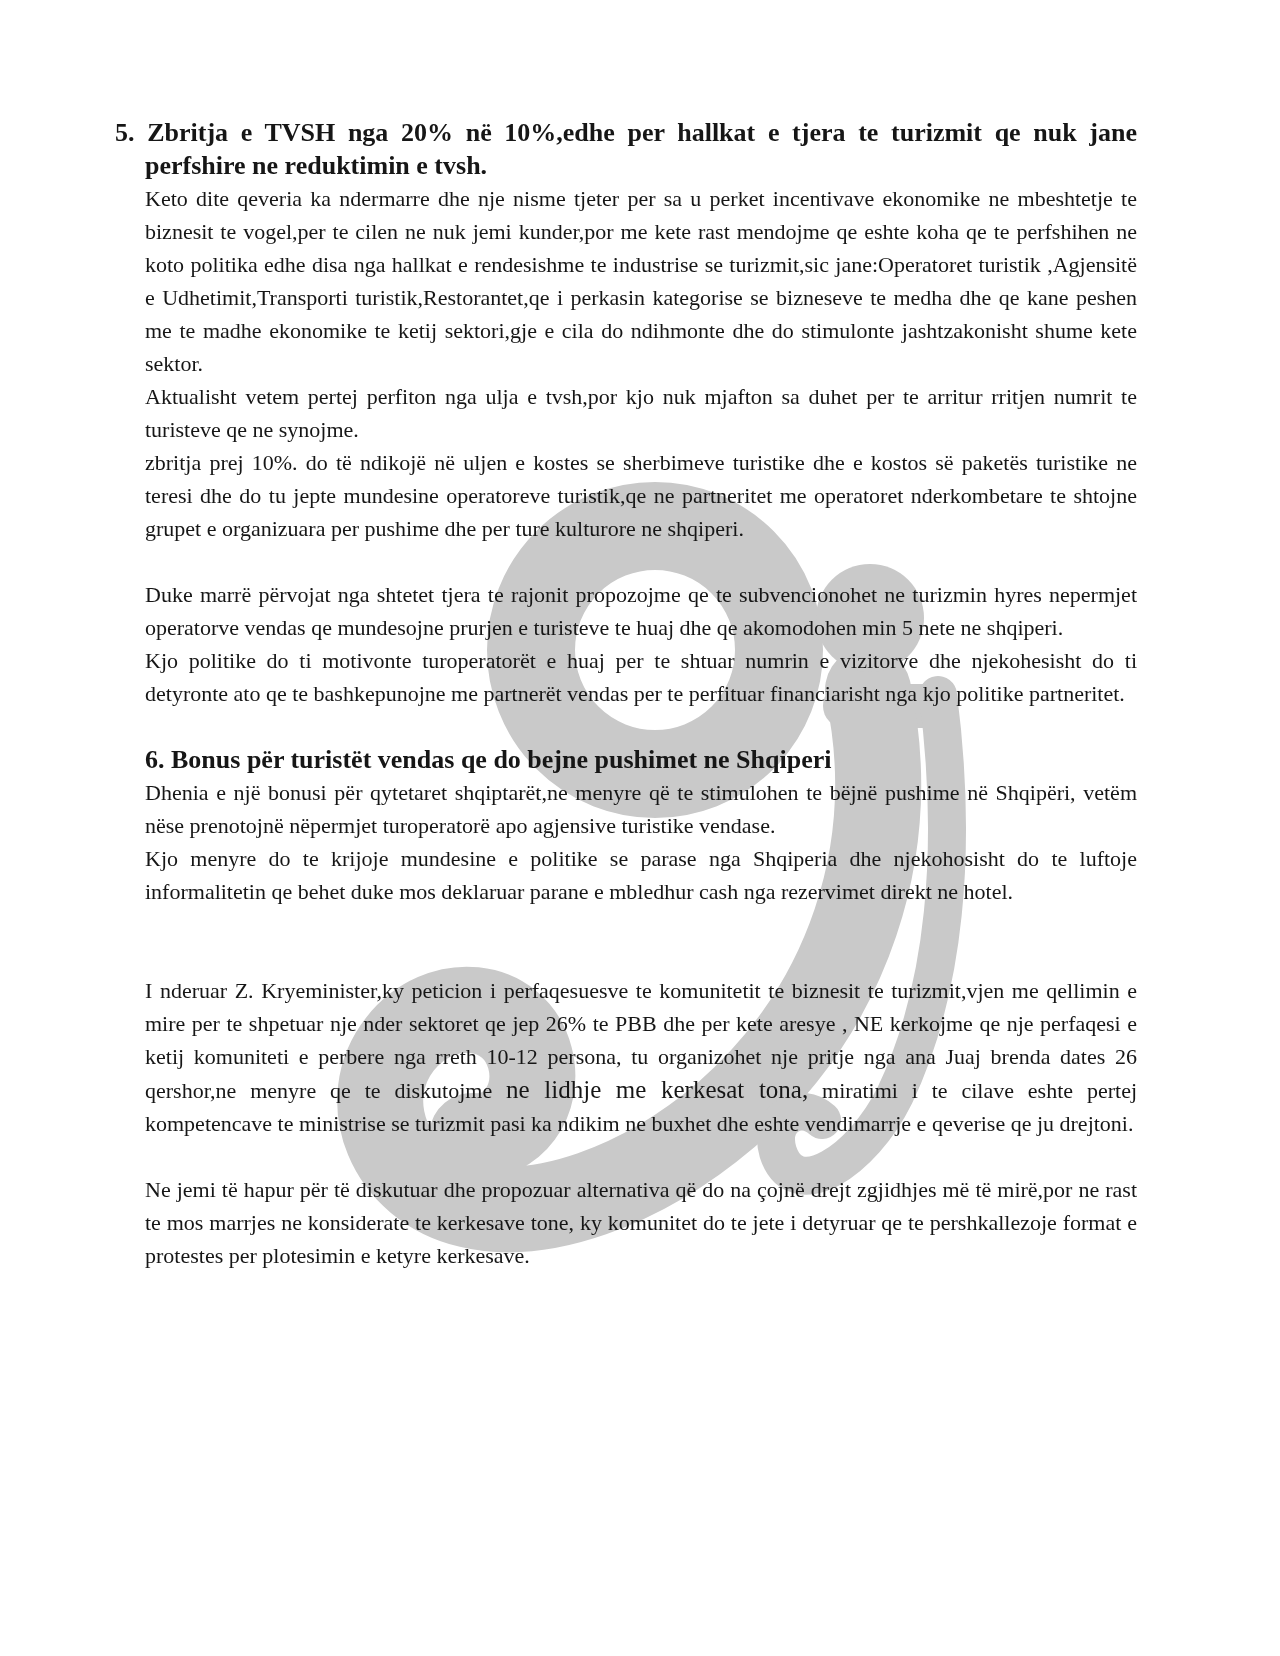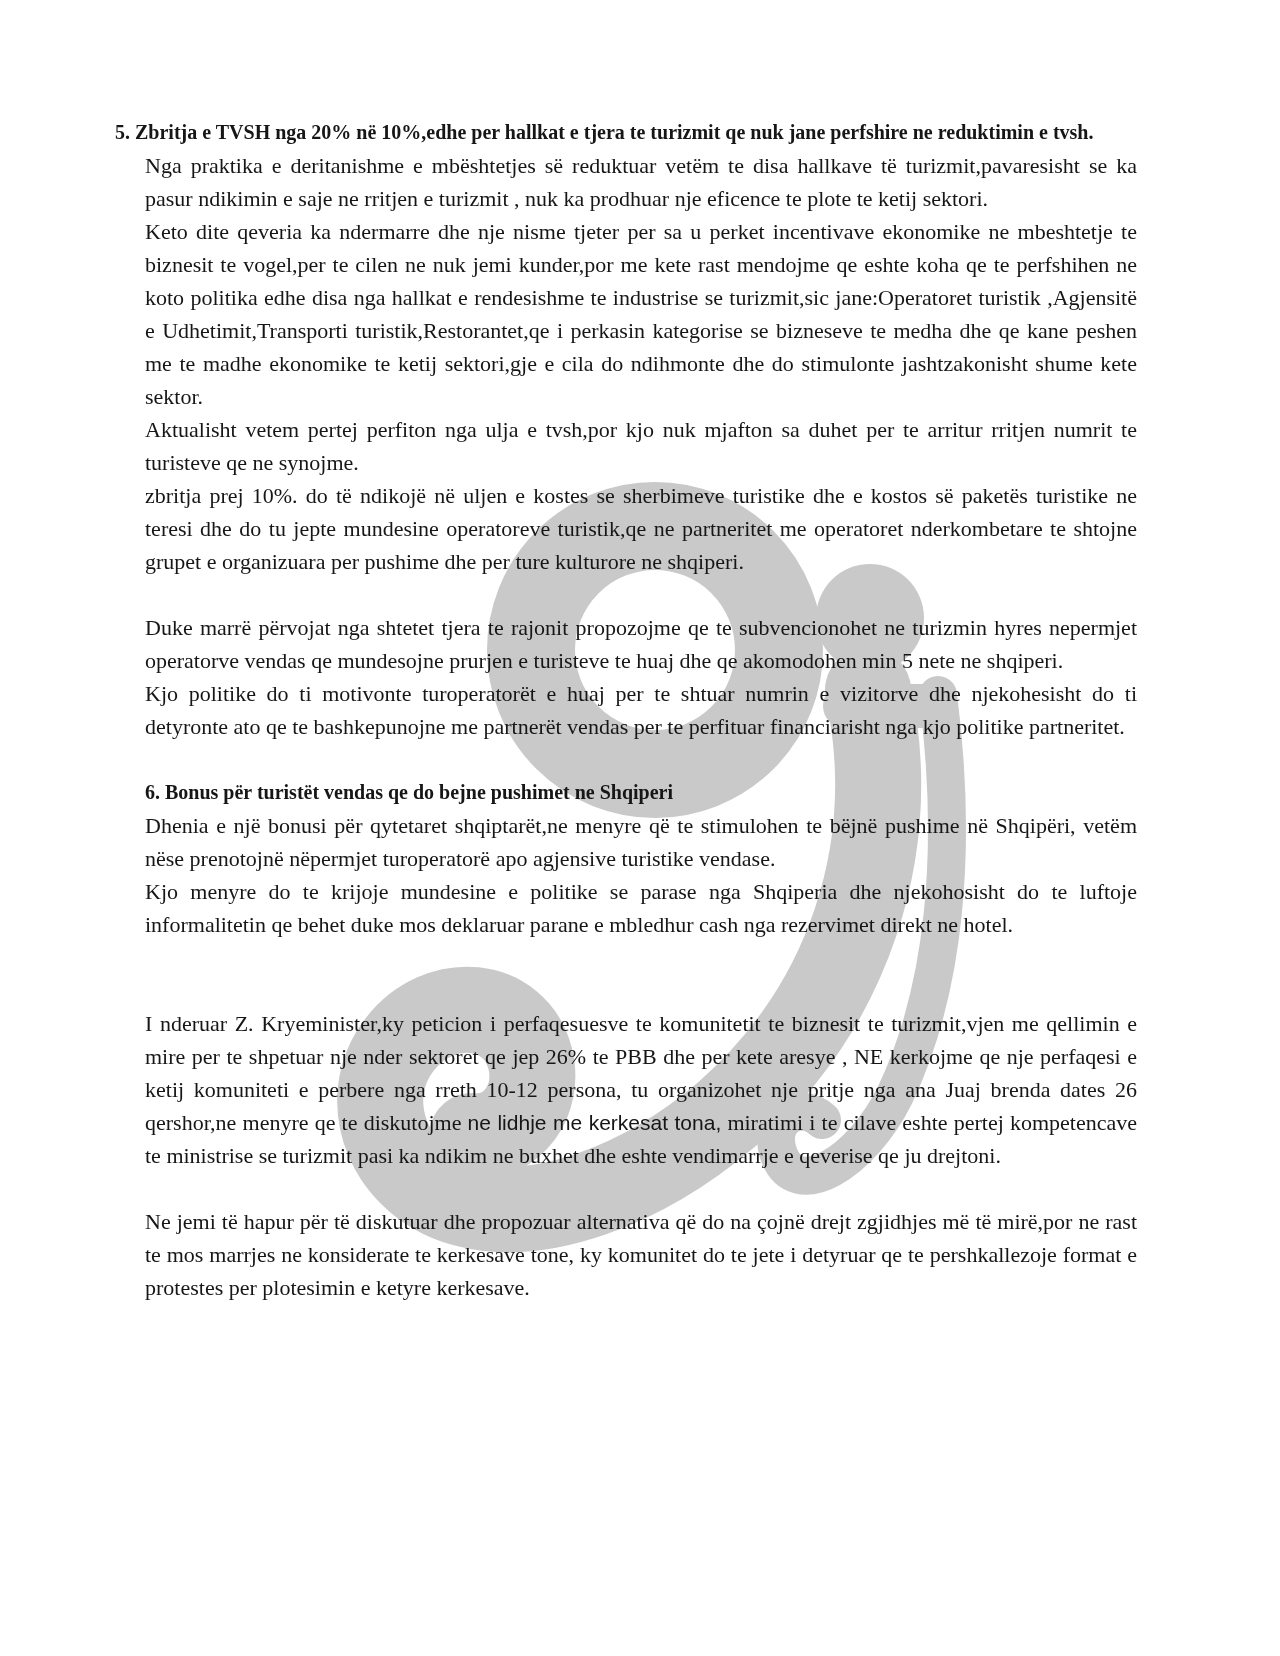--- a/index.html
+++ b/index.html
@@ -23,33 +23,33 @@
     left: 145px;
     top: 116px;
     width: 992px;
     z-index: 1;
     font-size: 22px;
     line-height: 33px;
     text-align: justify;
   }
   .content p, .content h2, .content h3 { margin: 0; padding: 0; }
   .heading {
-    font-size: 20px;
+    font-size: 26px;
     font-weight: bold;
     line-height: 33px;
   }
   .hanging {
     padding-left: 30px;
     text-indent: -30px;
   }
   .blank { height: 33px; }
   .blank2 { height: 66px; }
   .alt-font {
-    font-family: Liberation Sans, sans-serif;
-    font-size: 21px;
+    font-family: Liberation Serif, serif;
+    font-size: 25px;
   }
 </style>
 </head>
 <body>
 
 <div class="page">
 
   <svg class="watermark" width="1280" height="1656" viewBox="0 0 1280 1656" aria-hidden="true">
     <g fill="none" stroke-linecap="round" stroke="#c9c9c9">
       <circle cx="655" cy="650" r="124" stroke-width="88"></circle>
@@ -57,21 +57,20 @@
       <path d="M 868 690 C 902 850 848 1008 726 1115 C 640 1188 540 1222 470 1205 C 388 1186 356 1100 400 1044 C 440 993 515 1000 530 1058 C 541 1100 512 1140 472 1136" stroke-width="86"></path>
       <path d="M 938 695 C 958 850 945 990 895 1095 C 862 1162 795 1205 778 1152 C 768 1118 800 1100 822 1120" stroke-width="38"></path>
     </g>
     <circle cx="870" cy="618" r="54" stroke="none" fill="#c9c9c9"></circle>
   </svg>
 
   <div class="content">
 
     <h2 class="heading hanging">5. Zbritja e TVSH nga 20% në 10%,edhe per hallkat e tjera te turizmit qe nuk jane perfshire ne reduktimin e tvsh.</h2>
 
-    <p>Nga praktika e deritanishme e mbështetjes së reduktuar vetëm te disa hallkave të turizmit,pavaresisht se ka pasur ndikimin e saje ne rritjen e turizmit , nuk ka prodhuar nje eficence te plote te ketij sektori.</p>
 
     <p>Keto dite qeveria ka ndermarre dhe nje nisme tjeter per sa u perket incentivave ekonomike ne mbeshtetje te biznesit te vogel,per te cilen ne nuk jemi kunder,por me kete rast mendojme qe eshte koha qe te perfshihen ne koto politika edhe disa nga hallkat e rendesishme te industrise se turizmit,sic jane:Operatoret turistik ,Agjensitë e Udhetimit,Transporti turistik,Restorantet,qe i perkasin kategorise se bizneseve te medha dhe qe kane peshen me te madhe ekonomike te ketij sektori,gje e cila do ndihmonte dhe do stimulonte jashtzakonisht shume kete sektor.</p>
 
     <p>Aktualisht vetem pertej perfiton nga ulja e tvsh,por kjo nuk mjafton sa duhet per te arritur rritjen numrit te turisteve qe ne synojme.</p>
 
     <p>zbritja prej 10%. do të ndikojë në uljen e kostes se sherbimeve turistike dhe e kostos së paketës turistike ne teresi dhe do tu jepte mundesine operatoreve turistik,qe ne partneritet me operatoret nderkombetare te shtojne grupet e organizuara per pushime dhe per ture kulturore ne shqiperi.</p>
 
     <div class="blank"></div>
 
 

